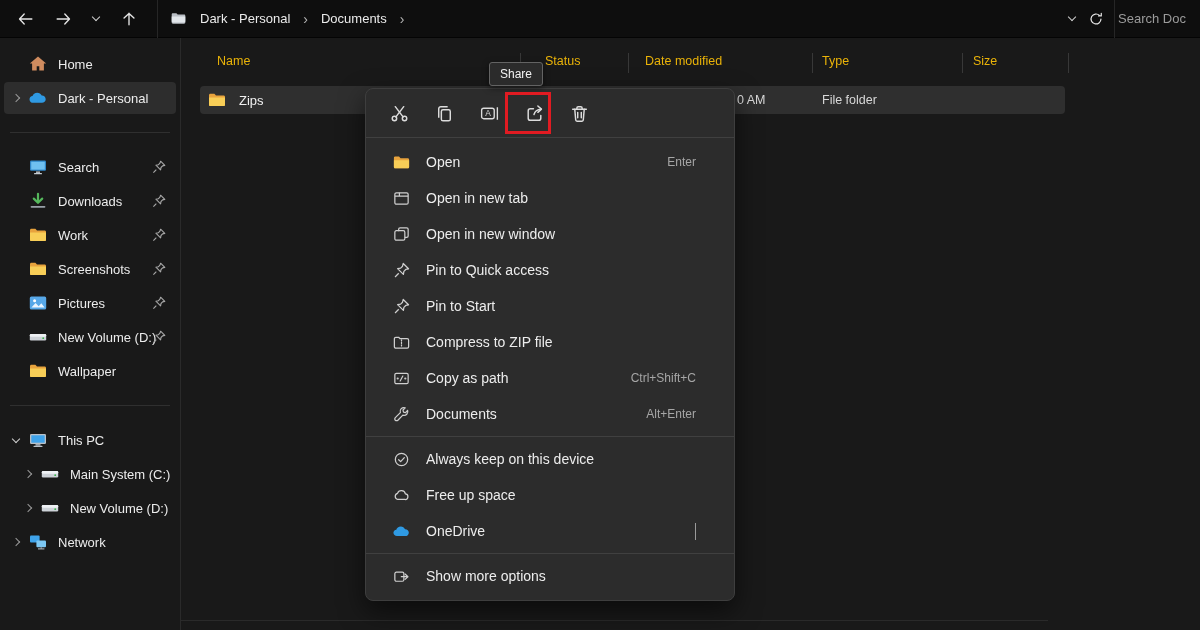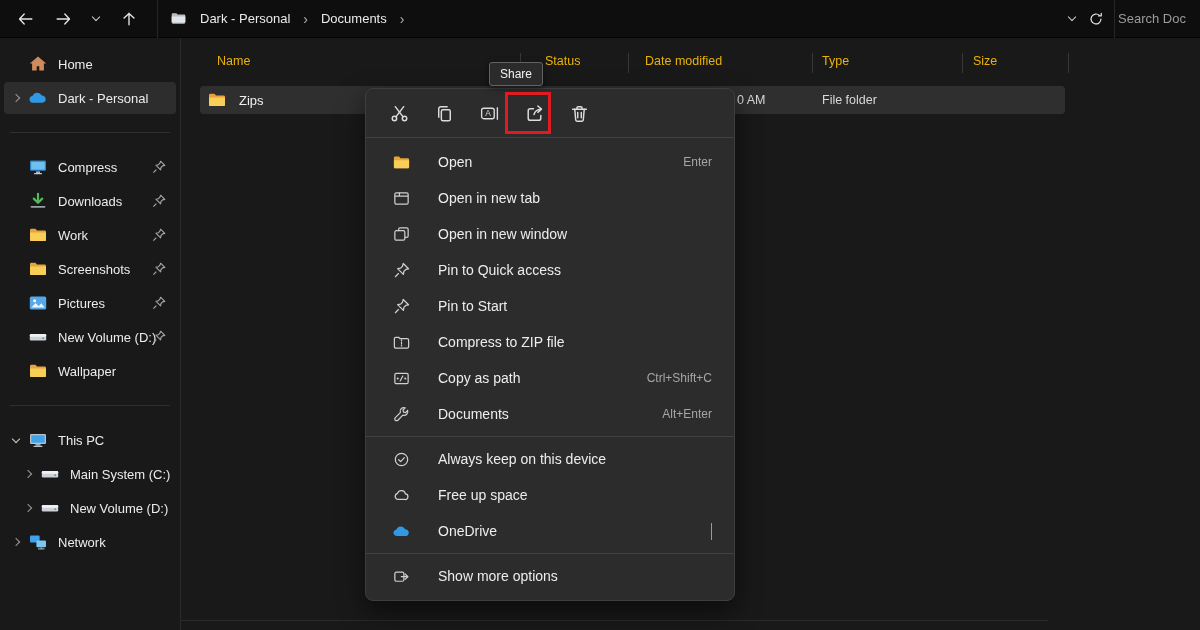--- a/index.html
+++ b/index.html
@@ -78,21 +78,21 @@
   
   .ctx-menu {
     position:absolute; left:365px; top:88px; width:370px;
     background:var(--menu-bg,#2c2c2c); border:1px solid #3e3e3e; border-radius:8px;
     box-shadow:0 10px 26px rgba(0,0,0,.55); z-index:10; overflow:hidden;
   }
   .icon-bar { height:49px; display:flex; align-items:center; padding-left:11px; border-bottom:1px solid #404040; }
   .ib-btn { width:45px; height:38px; border:none; background:transparent; border-radius:4px; display:flex; align-items:center; justify-content:center; cursor:default; }
   .ib-btn svg { width:21px; height:21px; display:block; }
   .menu-list { padding:6px 0; }
-  .menu-item { height:36px; display:flex; align-items:center; padding:0 22px 0 26px; font-size:14px; color:#ededed; cursor:default;gap:12px; }
+  .menu-item { height:36px; display:flex; align-items:center; padding:0 38px 0 26px; font-size:14px; color:#ededed; cursor:default; }
   .mi-icon { width:19px; height:19px; flex:none; margin-right:15px; display:flex; align-items:center; }
   .mi-icon svg { width:19px; height:19px; display:block; }
   .mi-label { white-space:nowrap; }
   .mi-shortcut { margin-left:auto; font-size:12px; color:#a6a6a6; white-space:nowrap; }
   .mi-sub { margin-left:auto; }
   .menu-div { height:1px; background:#404040; margin:4px 0; }
 
   
   .tooltip {
     position:absolute; left:489px; top:62px; z-index:20;
@@ -198,21 +198,21 @@
     <div class="side-item">
       <span class="slot"></span>
       <span class="ico">
         <svg viewBox="0 0 20 20">
             <rect x="2" y="3.6" width="16" height="10.2" rx="1.2" fill="#2f86c8"></rect>
             <rect x="3.2" y="4.8" width="13.6" height="7.8" fill="#6fc0f0"></rect>
             <rect x="8" y="14.4" width="4" height="1.6" fill="#aab1b8"></rect>
             <rect x="6" y="16" width="8" height="1.3" rx=".6" fill="#c6ccd2"></rect>
           </svg>
       </span>
-      <span class="lbl">Compress</span>
+      <span class="lbl">Search</span>
       <span class="pin">
         <svg viewBox="0 0 16 16" fill="none" stroke="#a8a8a8" stroke-width="1.1" stroke-linejoin="round">
             <path d="M9.6 2.2l4.2 4.2-2.2.5-1.6 1.6-.4 2.4-4.7-4.7 2.4-.4 1.6-1.6z"></path>
             <path d="M5.3 10.7 2.4 13.6"></path>
           </svg>
       </span>
     </div>
 
     <div class="side-item">
       <span class="slot"></span>

